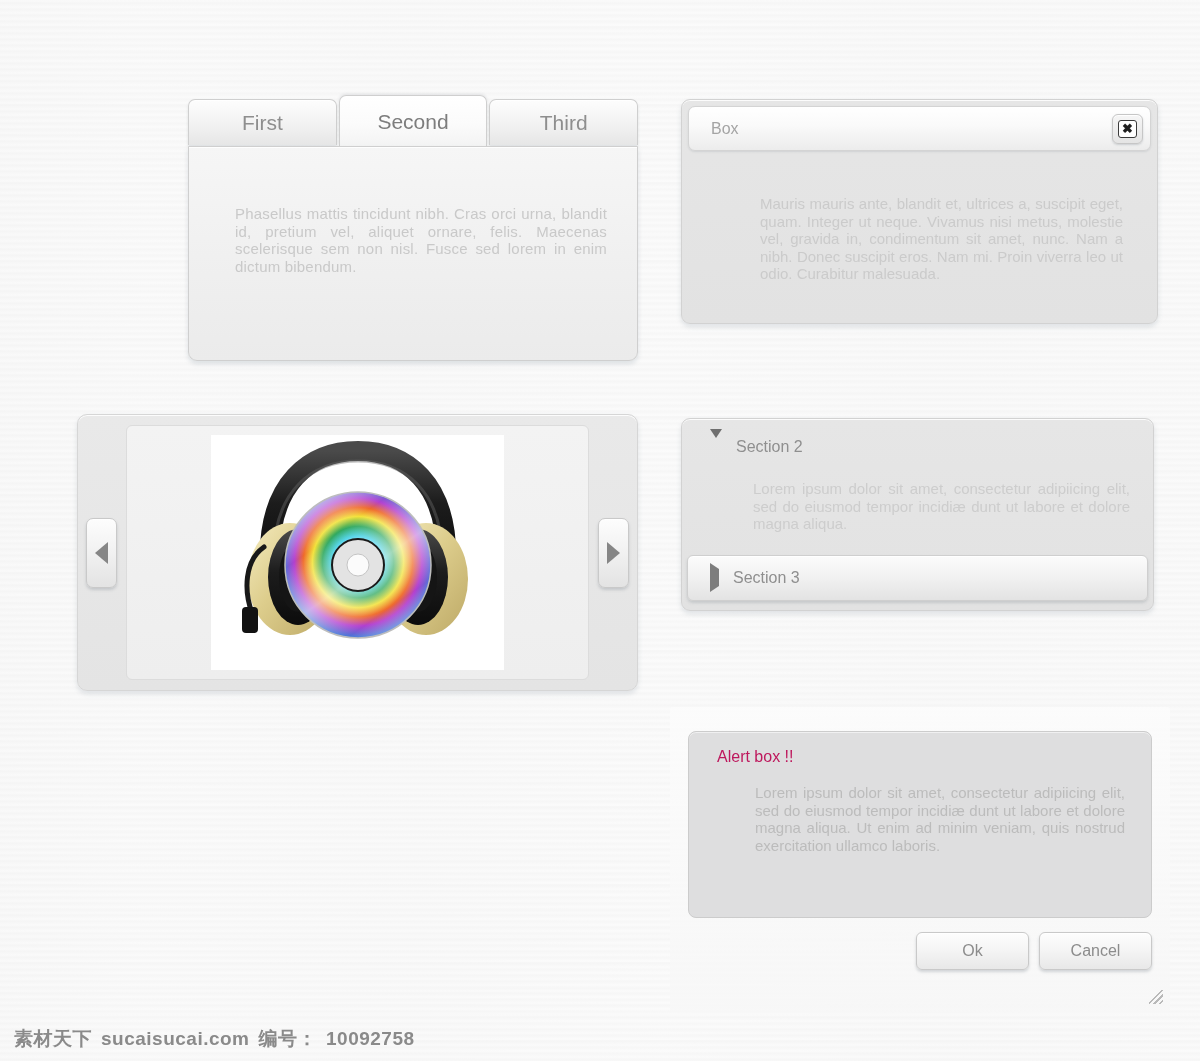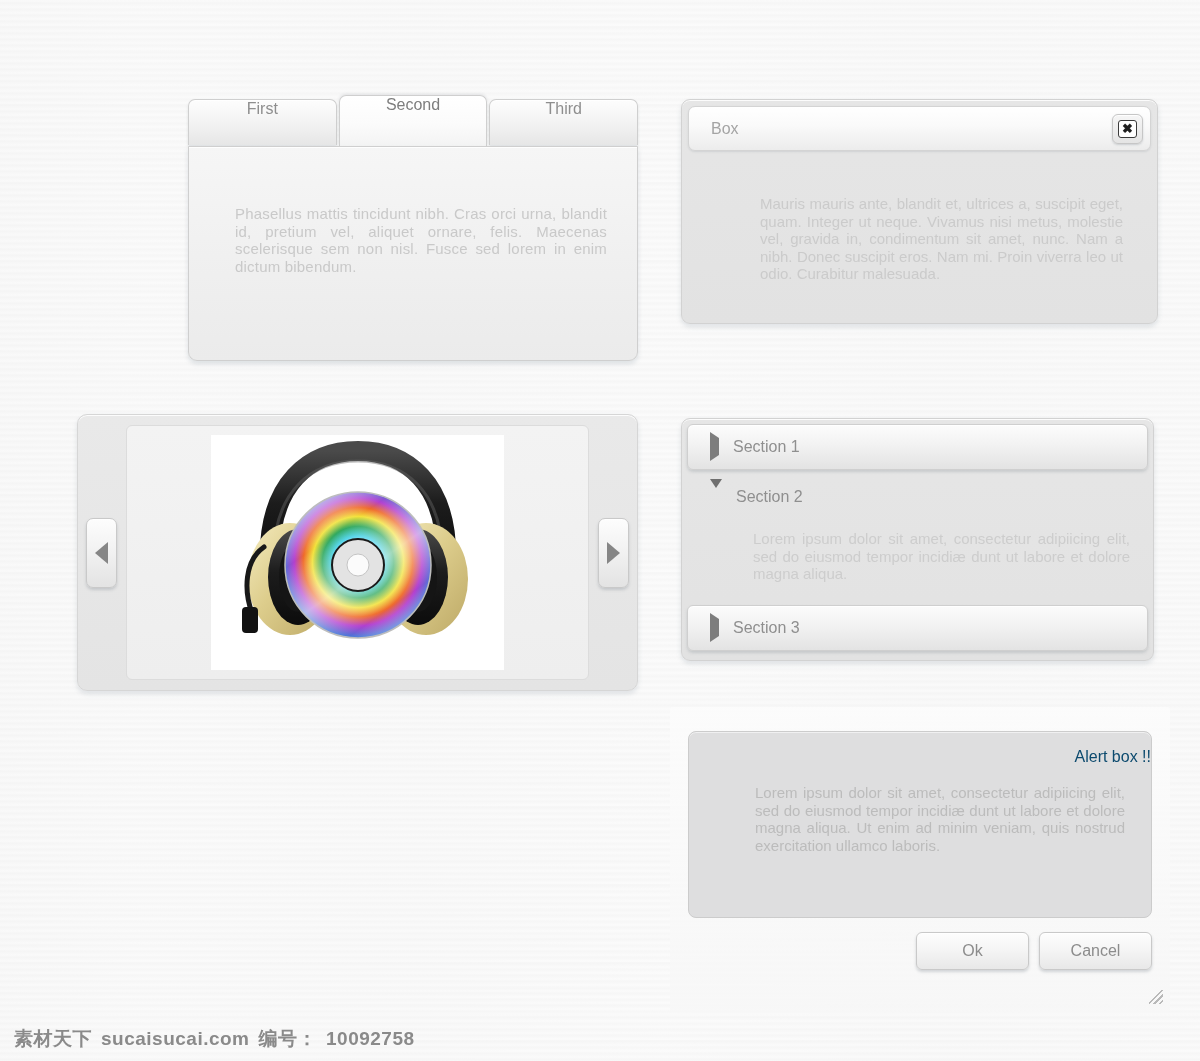--- a/index.html
+++ b/index.html
@@ -33,22 +33,22 @@
     z-index:0;
   }
 
   .stage { position:absolute; inset:0; z-index:2; }
 
   
   #tabs-widget { position:absolute; left:188px; top:99px; width:450px; }
   .tab-row { display:flex; position:relative; z-index:3; height:48px; }
   .tab {
     flex:1 1 0; height:46px; position:relative;
-    display:flex; justify-content:center;
-    font-size:16px; color:#8e8e8e;
+    display:flex; align-items:center; justify-content:center;
+    font-size:21px; color:#8e8e8e;
     border:1px solid #cfcfcf; border-bottom:none;
     border-radius:7px 7px 0 0;
     background:linear-gradient(180deg,#fdfdfd 0%,#f4f4f4 45%,#e6e6e6 100%);
     box-shadow: inset 0 1px 0 rgba(255,255,255,.95), 0 2px 3px rgba(120,130,140,.20);
     margin-right:2px;
     cursor:default;
   }
   .tab:last-child { margin-right:0; }
   .tab.active {
     height:52px; margin-top:-4px;
@@ -176,21 +176,21 @@
     position:absolute; left:670px; top:707px; width:500px; height:305px;
     background:linear-gradient(180deg,rgba(252,252,252,.85) 0%, rgba(247,247,247,.8) 100%);
     border-radius:3px;
   }
   .alert-box {
     position:absolute; left:18px; top:24px; right:18px; height:187px;
     border:1px solid #cccccc; border-radius:8px;
     background:#dededf;
     box-shadow: inset 0 1px 0 rgba(255,255,255,.55);
   }
-  .alert-title { font-size:16px; color:#0c4a6e; padding:16px 0 0 28px;text-align:right; }
+  .alert-title { font-size:16px; color:#be185d; padding:16px 0 0 28px; }
   .alert-text { margin:18px 26px 0 66px; font-size:15px; line-height:17.5px; color:#bcbcbc; text-align:justify; }
   .dlg-buttons { position:absolute; right:18px; bottom:42px; display:flex; gap:10px; }
   .dlg-btn {
     width:113px; height:38px; border-radius:6px;
     border:1px solid #c9c9c9;
     background:linear-gradient(180deg,#fdfdfd 0%,#f4f4f4 50%,#e8e8e8 100%);
     box-shadow: inset 0 1px 0 #fff, 0 2px 3px rgba(120,130,140,.3);
     display:flex; align-items:center; justify-content:center;
     font-size:16px; color:#8c8c8c; cursor:pointer;margin-top:35px;
   }
@@ -315,24 +315,20 @@
           <circle cx="140" cy="126" r="11" fill="#fbfbfb" stroke="#c4c4c4" stroke-width="1"></circle>
         </svg>
       </div>
     </div>
     <div class="nav-btn" id="nav-next">
       <span class="tri tri-right"></span>
     </div>
   </div>
 
   <div id="accordion-widget">
-    <div class="acc-head closed">
-      <span class="acc-arrow"><span class="arrow-right"></span></span>
-      <span>Section 1</span>
-    </div>
 
     <div class="acc-head open">
       <span class="acc-arrow"><span class="arrow-down"></span></span>
       <span>Section 2</span>
     </div>
     <div class="acc-body">
       <p>Lorem ipsum dolor sit amet, consectetur adipiicing elit, sed do eiusmod tempor incidiæ dunt ut labore et dolore magna aliqua.</p>
     </div>
 
     <div class="acc-head closed">

